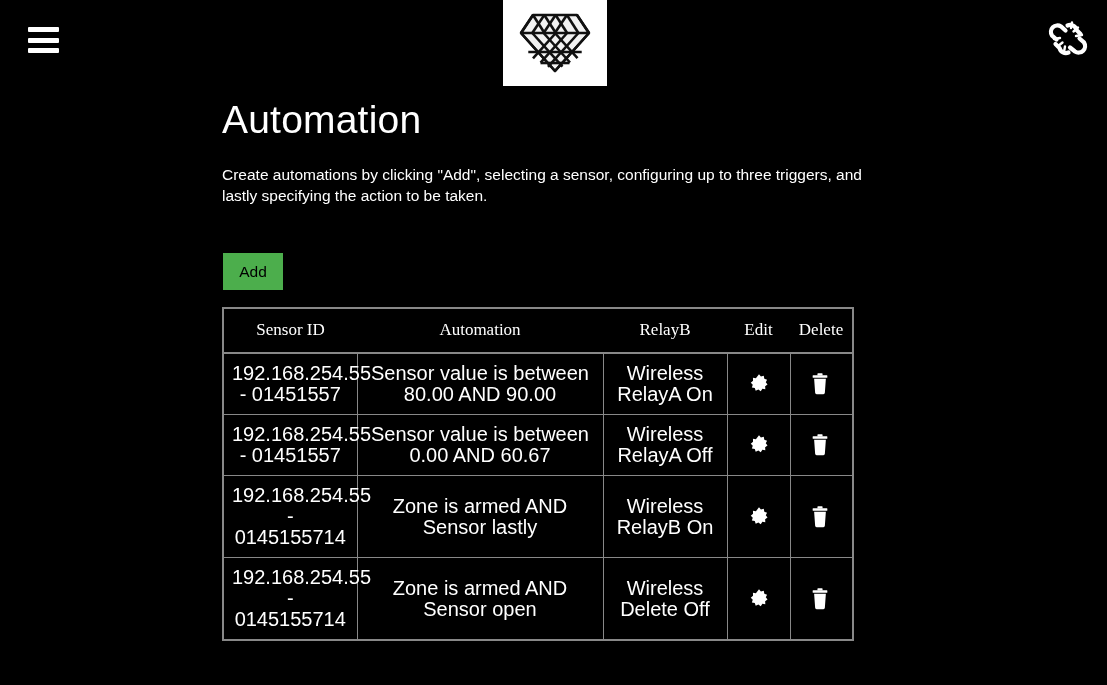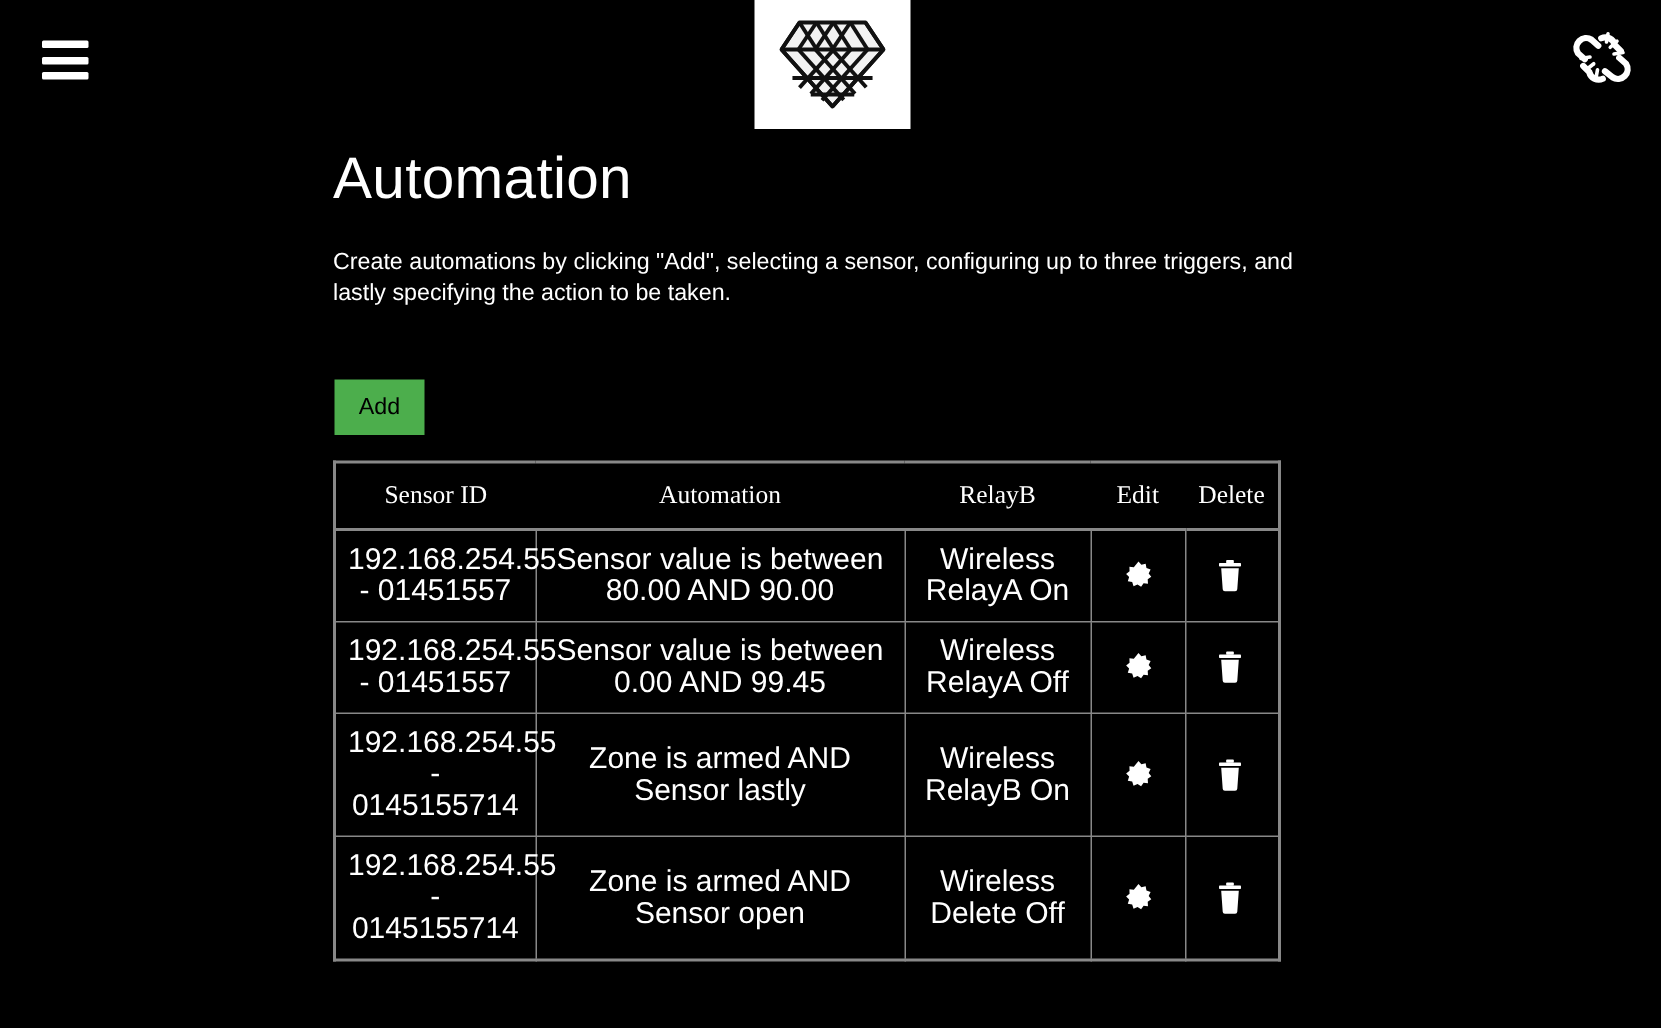--- a/index.html
+++ b/index.html
@@ -253,21 +253,21 @@
                 <path d="M12 1.4l2.1 2.4 3.1-.7.6 3.1 3 1.1-1.4 2.8 1.9 2.5-2.6 1.8.2 3.2-3.2-.3-1.8 2.6-2.6-1.8-2.9 1.3-1-3-3.2-.6 1-3-2.2-2.3 2.5-2-.1-3.2 3.2.4z"></path>
               </svg></span></td>
           <td class="cell-icon"><span class="icon-btn"><svg width="20" height="22" viewBox="0 0 20 24" fill="#ffffff">
                 <rect x="2" y="2.5" width="16" height="2.6" rx="0.6"></rect>
                 <rect x="7.2" y="0.4" width="5.6" height="2.4" rx="0.6"></rect>
                 <path d="M3.6 6.4h12.8l-1.1 15.2a1.6 1.6 0 0 1-1.6 1.5H6.3a1.6 1.6 0 0 1-1.6-1.5z"></path>
               </svg></span></td>
         </tr>
         <tr>
           <td class="cell-sensor">192.168.254.55 - 01451557</td>
-          <td class="cell-desc">Sensor value is between 0.00 AND 99.45</td>
+          <td class="cell-desc">Sensor value is between 0.00 AND 60.67</td>
           <td class="cell-action">Wireless RelayA Off</td>
           <td class="cell-icon"><span class="icon-btn"><svg width="22" height="22" viewBox="0 0 24 24" fill="#ffffff">
                 <path d="M12 8.2a3.8 3.8 0 1 0 0 7.6 3.8 3.8 0 0 0 0-7.6zm0 5.6a1.8 1.8 0 1 1 0-3.6 1.8 1.8 0 0 1 0 3.6z"></path>
                 <path d="M12 1.4l2.1 2.4 3.1-.7.6 3.1 3 1.1-1.4 2.8 1.9 2.5-2.6 1.8.2 3.2-3.2-.3-1.8 2.6-2.6-1.8-2.9 1.3-1-3-3.2-.6 1-3-2.2-2.3 2.5-2-.1-3.2 3.2.4z"></path>
               </svg></span></td>
           <td class="cell-icon"><span class="icon-btn"><svg width="20" height="22" viewBox="0 0 20 24" fill="#ffffff">
                 <rect x="2" y="2.5" width="16" height="2.6" rx="0.6"></rect>
                 <rect x="7.2" y="0.4" width="5.6" height="2.4" rx="0.6"></rect>
                 <path d="M3.6 6.4h12.8l-1.1 15.2a1.6 1.6 0 0 1-1.6 1.5H6.3a1.6 1.6 0 0 1-1.6-1.5z"></path>
               </svg></span></td>

